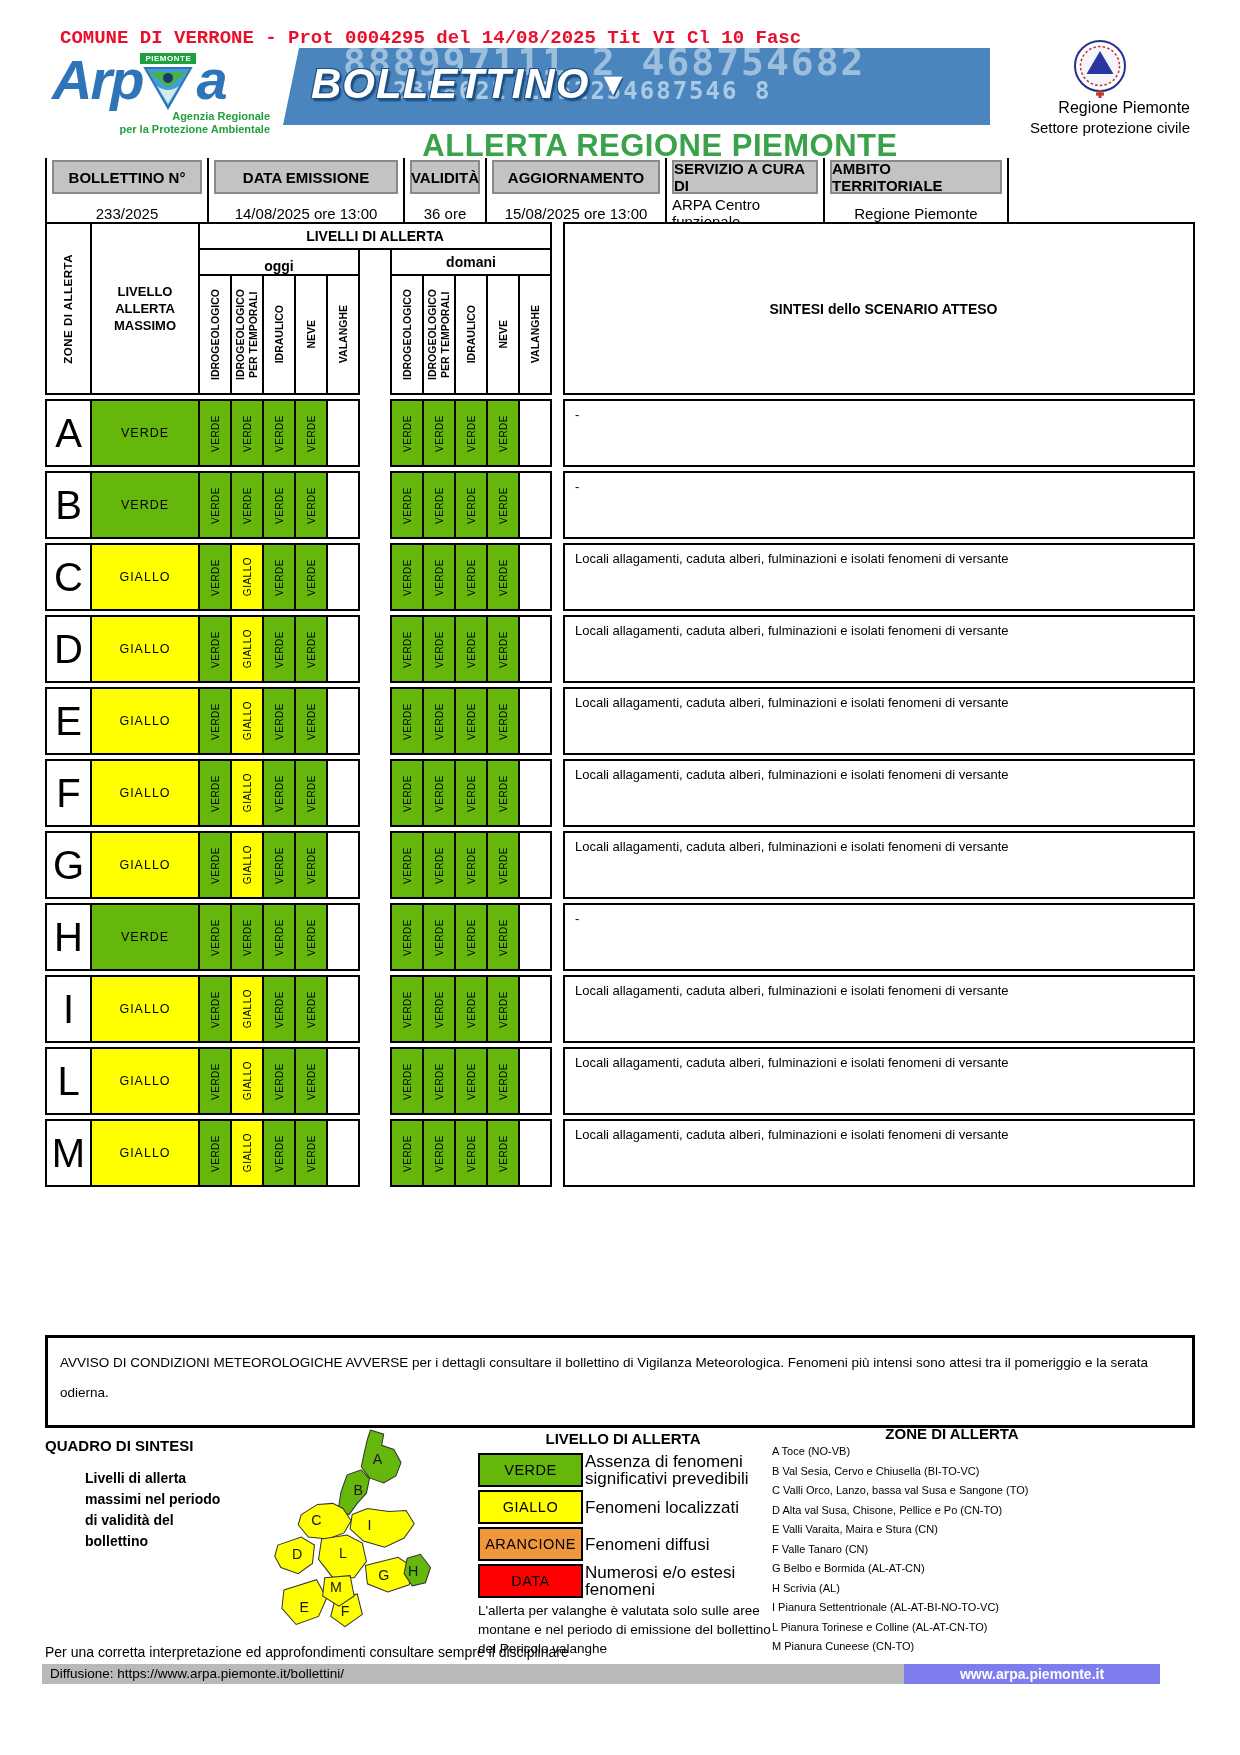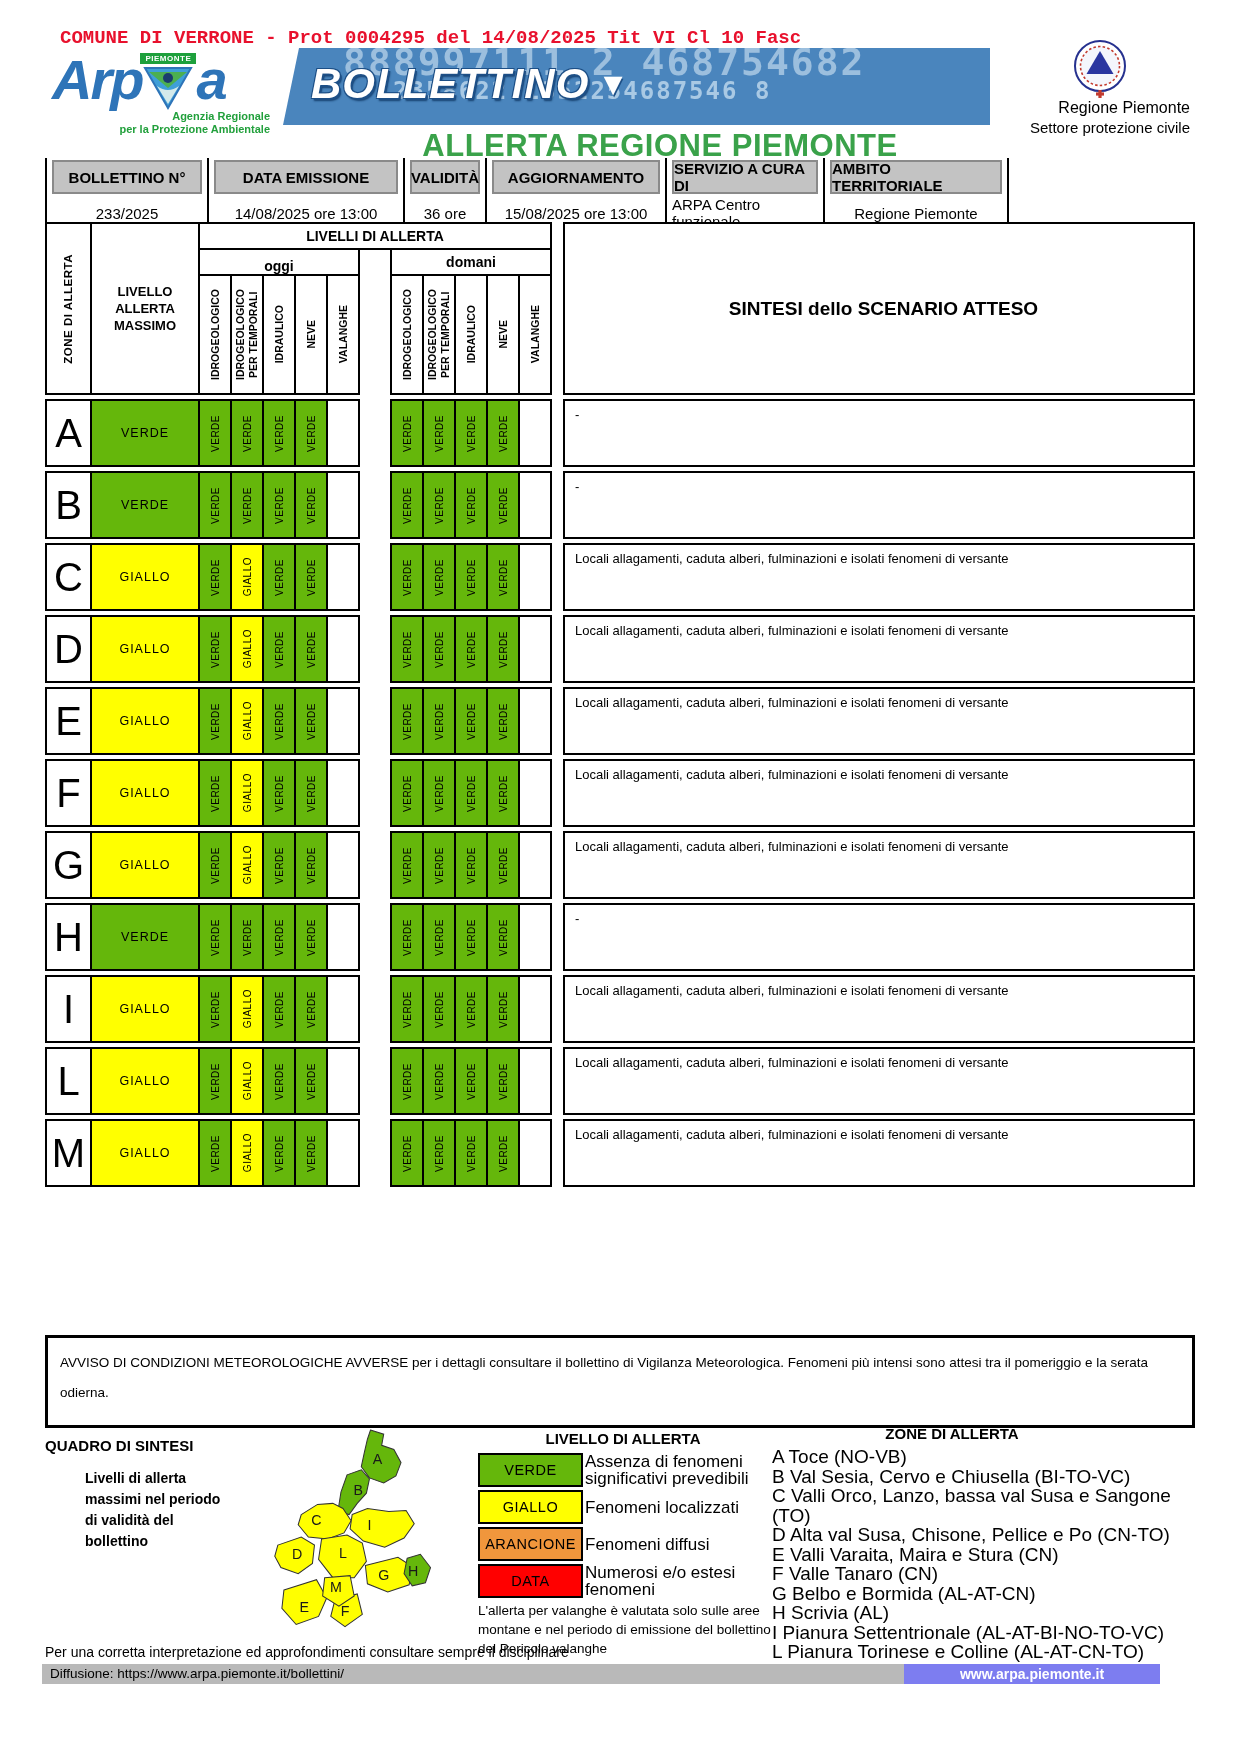--- a/index.html
+++ b/index.html
@@ -62,21 +62,21 @@
          display:flex;align-items:center;justify-content:center;overflow:hidden;}
   .vt{writing-mode:vertical-rl;transform:rotate(180deg);white-space:pre-line;
       text-align:center;line-height:13px;}
   .h-corner{left:0;top:0;width:47px;height:173px;}
   .h-corner .vt{font-weight:bold;font-size:11.5px;letter-spacing:.5px;}
   .h-max{left:45px;top:0;width:110px;height:173px;font-weight:bold;font-size:13px;
          text-align:center;line-height:17px;padding:0 14px;}
   .h-livelli{left:153px;top:0;width:354px;height:28px;font-weight:bold;font-size:14px;}
   .h-oggi{left:153px;top:26px;width:162px;height:36px;font-weight:bold;font-size:14px;}
   .h-domani{left:345px;top:26px;width:162px;height:28px;font-weight:bold;font-size:14px;}
-  .h-sintesi{left:518px;top:0;width:632px;height:173px;font-weight:bold;font-size:19px;padding-left:9px;}
+  .h-sintesi{left:518px;top:0;width:632px;height:173px;font-weight:bold;font-size:14px;padding-left:9px;}
   .hazhead .vt{font-weight:bold;font-size:10.5px;}
   .arow{position:absolute;left:0;width:1150px;height:68px;}
   .c-letter{font-size:40px;font-weight:400;}
   .c-max{font-size:12.5px;letter-spacing:1px;}
   .c-haz .vt{font-size:10px;letter-spacing:.5px;}
   .c-sintesi{align-items:flex-start;justify-content:flex-start;
              padding:6px 10px;font-size:13px;text-align:left;}
 
   
   .avviso{left:45px;top:1335px;width:1150px;height:93px;border:3px solid #000;
@@ -92,21 +92,21 @@
   .legend-rows{margin-top:6px;}
   .legend-row{display:flex;align-items:center;margin-bottom:3px;}
   .legend-box{width:105px;height:34px;border:2px solid #000;box-sizing:border-box;
               display:flex;align-items:center;justify-content:center;
               font-size:14.5px;letter-spacing:.5px;flex:none;}
   .legend-desc{font-size:17px;line-height:17px;margin-left:2px;width:180px;}
   .legend-note{margin-top:3px;font-size:13.5px;line-height:19px;width:300px;}
 
   .zones{left:772px;top:1425px;width:430px;}
   .zones-title{font-weight:bold;font-size:15px;text-align:center;width:360px;}
-  .zone-list{margin-top:5px;font-size:19px;line-height:19.5px;}
+  .zone-list{font-size:11px;line-height:19.5px;}
 
   .disclaimer{left:45px;top:1644px;font-size:14px;}
   .bar-gray{left:42px;top:1664px;width:862px;height:20px;background:#b9b9b9;
             font-size:13.5px;line-height:20px;padding-left:8px;box-sizing:border-box;}
   .bar-blue{left:904px;top:1664px;width:256px;height:20px;background:#7d7df0;color:#fff;
             font-weight:bold;font-size:14px;line-height:20px;text-align:center;}
 </style>
 </head>
 <body>
 

